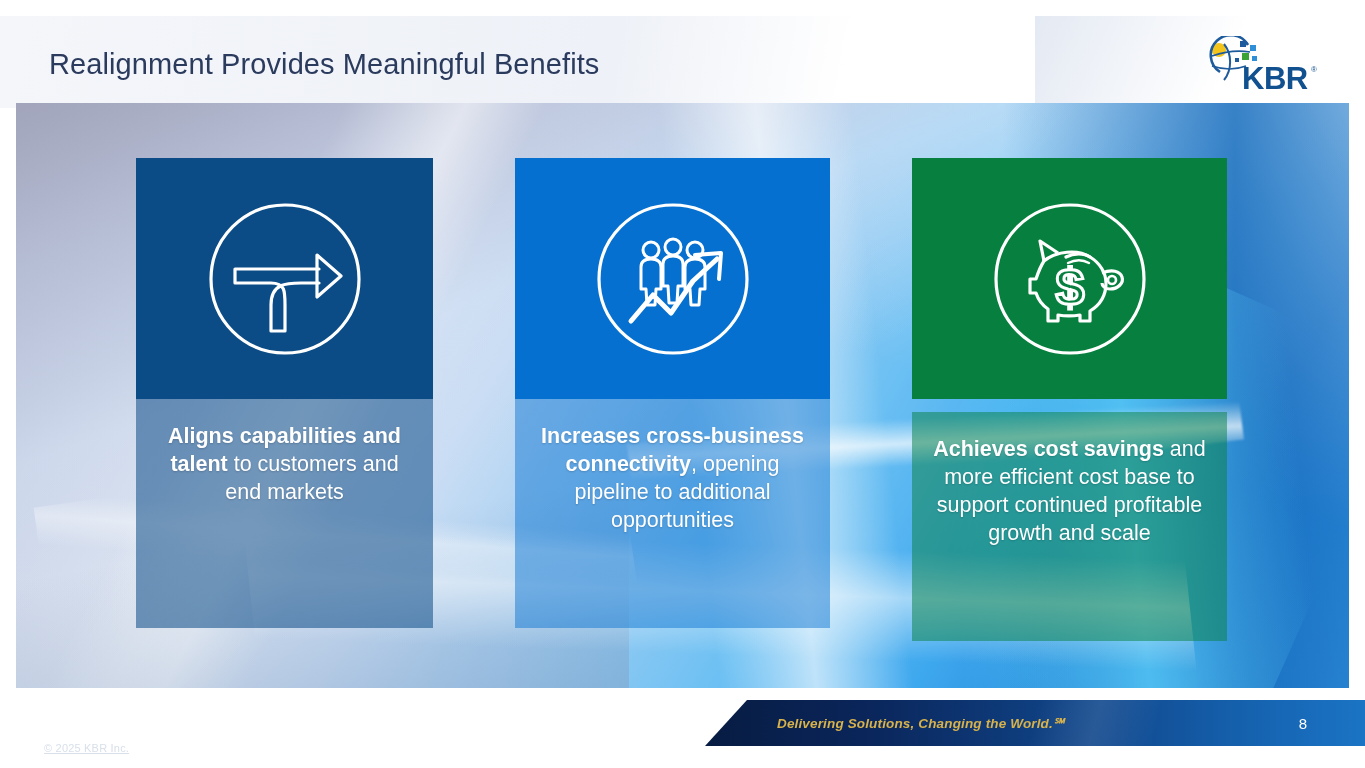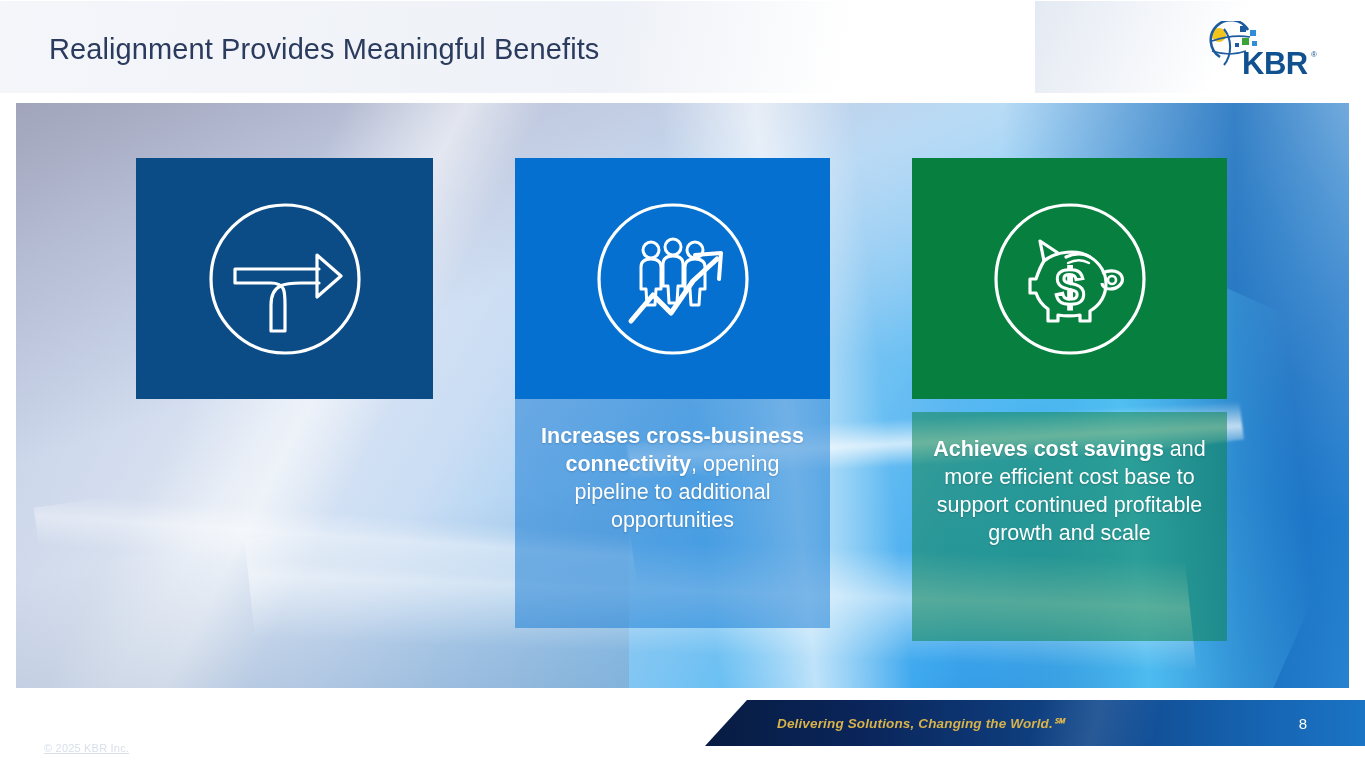--- a/index.html
+++ b/index.html
@@ -3,21 +3,21 @@
 <meta charset="utf-8">
 <style>
   * { margin:0; padding:0; box-sizing:border-box; }
   html,body{ width:1365px; height:768px; overflow:hidden; background:#ffffff;
     font-family:"Liberation Sans", sans-serif; }
 
   .slide{ position:relative; width:1365px; height:768px; background:#ffffff; }
 
   
   .header{
-    position:absolute; left:0; top:1px; width:1365px; height:92px;
+    position:absolute; left:0; top:16px; width:1365px; height:92px;
     background:linear-gradient(100deg,#f4f6fa 0%, #eef1f7 45%, #ffffff 62%, #ffffff 100%);
   }
   .header:before{ 
     content:""; position:absolute; right:0; top:0; width:330px; height:92px;
     background:linear-gradient(115deg, rgba(226,232,242,.95) 0%, rgba(255,255,255,0) 58%);
   }
   .header-title{
     position:absolute; left:49px; top:32px;
     font-size:29px; letter-spacing:.1px; color:#2b3b5e; font-weight:400;
     white-space:nowrap;
@@ -182,20 +182,23 @@
         <div class="card-icon">
           <svg width="168" height="168" viewBox="0 0 168 168" class="icon-svg">
             <circle cx="84" cy="84" r="74" fill="none" stroke="#ffffff" stroke-width="3.2"></circle>
             <path d="M34 74 L118 74 M34 74 L34 88 M34 88 L70 88
                      C84 88 84 96 84 110 L84 136
                      M84 136 L70 136 M70 136 L70 110
                      C70 88 86 88 100 88 L118 88" fill="none" stroke="#ffffff" stroke-width="3.2" stroke-linejoin="round" stroke-linecap="round"></path>
             <path d="M116 60 L140 81 L116 102 L116 88 L116 74 Z" fill="none" stroke="#ffffff" stroke-width="3.2" stroke-linejoin="round" stroke-linecap="round"></path>
           </svg>
         </div>
+        <div class="card-body">
+          <b>Aligns capabilities and talent</b><span> to customers and end markets</span>
+        </div>
       </div>
 
       <div class="card card-2">
         <div class="card-icon">
           <svg width="168" height="168" viewBox="0 0 168 168" class="icon-svg">
             <circle cx="84" cy="84" r="74" fill="none" stroke="#ffffff" stroke-width="3.2"></circle>
 
             <circle cx="62" cy="55" r="8" fill="none" stroke="#ffffff" stroke-width="3"></circle>
             <path d="M52 72 C52 66 56 64 62 64 C68 64 72 66 72 72 L72 94 L67 94 L66 110 L58 110 L57 94 L52 94 Z" fill="none" stroke="#ffffff" stroke-width="3" stroke-linejoin="round"></path>
 

